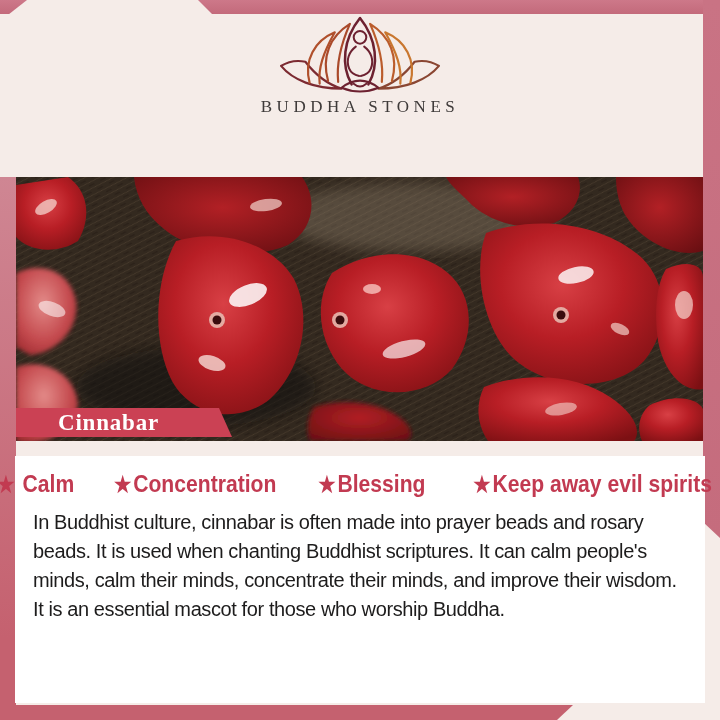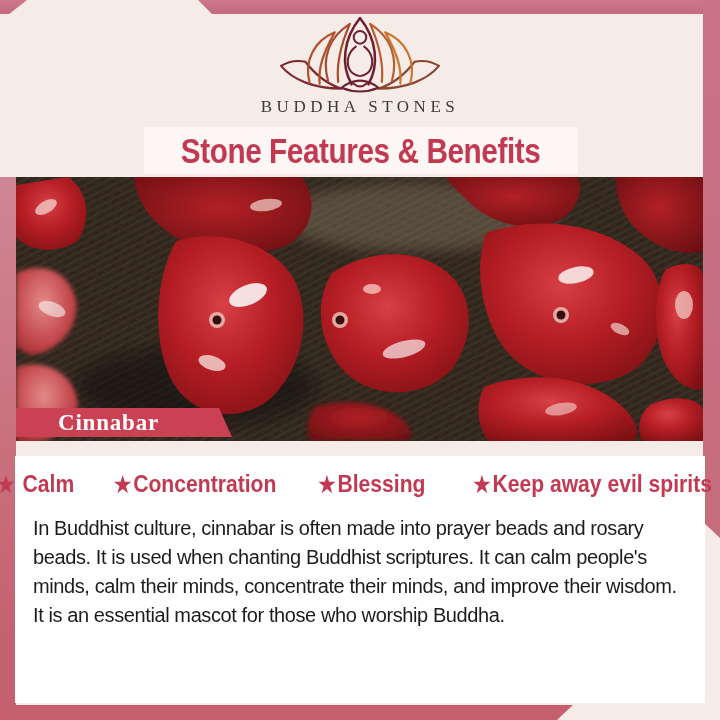--- a/index.html
+++ b/index.html
@@ -47,21 +47,21 @@
 
   
   .content{position:absolute;left:15px;top:456px;width:690px;height:247px;
     background:#ffffff;}
   .features{display:flex;justify-content:center;align-items:baseline;
     gap:24px;margin-top:14px;color:#c23a51;font-weight:bold;font-size:24px;}
   .feature{display:inline-flex;align-items:baseline;transform:scaleX(0.88);
     white-space:nowrap;}
   .feature .star{font-size:22px;margin-right:2px;}
   .feature:first-child .star{margin-right:9px;}
-  .description{margin:16px 17px 0 18px;font-size:20px;line-height:29px;
+  .description{margin:10px 17px 0 18px;font-size:20px;line-height:29px;
     color:#1d1c1c;letter-spacing:-0.4px;}
 </style>
 </head>
 <body>
 
 <div class="page">
 
   <div class="ribbon ribbon-top"></div>
   <div class="ribbon ribbon-top-corner"></div>
   <div class="ribbon ribbon-right"></div>
@@ -84,23 +84,20 @@
 
       <circle cx="100" cy="29" r="7.5" stroke="#6d2130" stroke-width="2.4"></circle>
       <path d="M95,40 C87,46 83,56 87,66 C89,71 94,74 99,75" stroke="#6d2130" stroke-width="2.4"></path>
       <path d="M105,40 C113,46 117,56 113,66 C111,71 106,74 101,75" stroke="#6d2130" stroke-width="2.4"></path>
       <path d="M78,89 Q100,72 122,89 Q100,98 78,89 Z" stroke="#6d2130" stroke-width="2.4"></path>
       <path d="M92,84 Q100,91 108,84" stroke="#6d2130" stroke-width="2.2"></path>
     </svg>
   </div>
   <div class="brand-name">BUDDHA STONES</div>
 
-  <div class="banner">
-    <span class="banner-title">Stone Features &amp; Benefits</span>
-  </div>
 
   <div class="photo">
     <svg width="687" height="264" viewBox="0 0 687 264" preserveAspectRatio="none">
       <defs>
         <radialGradient id="stoneG" cx="45%" cy="38%" r="75%">
           <stop offset="0%" stop-color="#d84045"></stop>
           <stop offset="45%" stop-color="#b81e25"></stop>
           <stop offset="100%" stop-color="#7c1013"></stop>
         </radialGradient>
         <radialGradient id="stoneD" cx="50%" cy="40%" r="80%">

